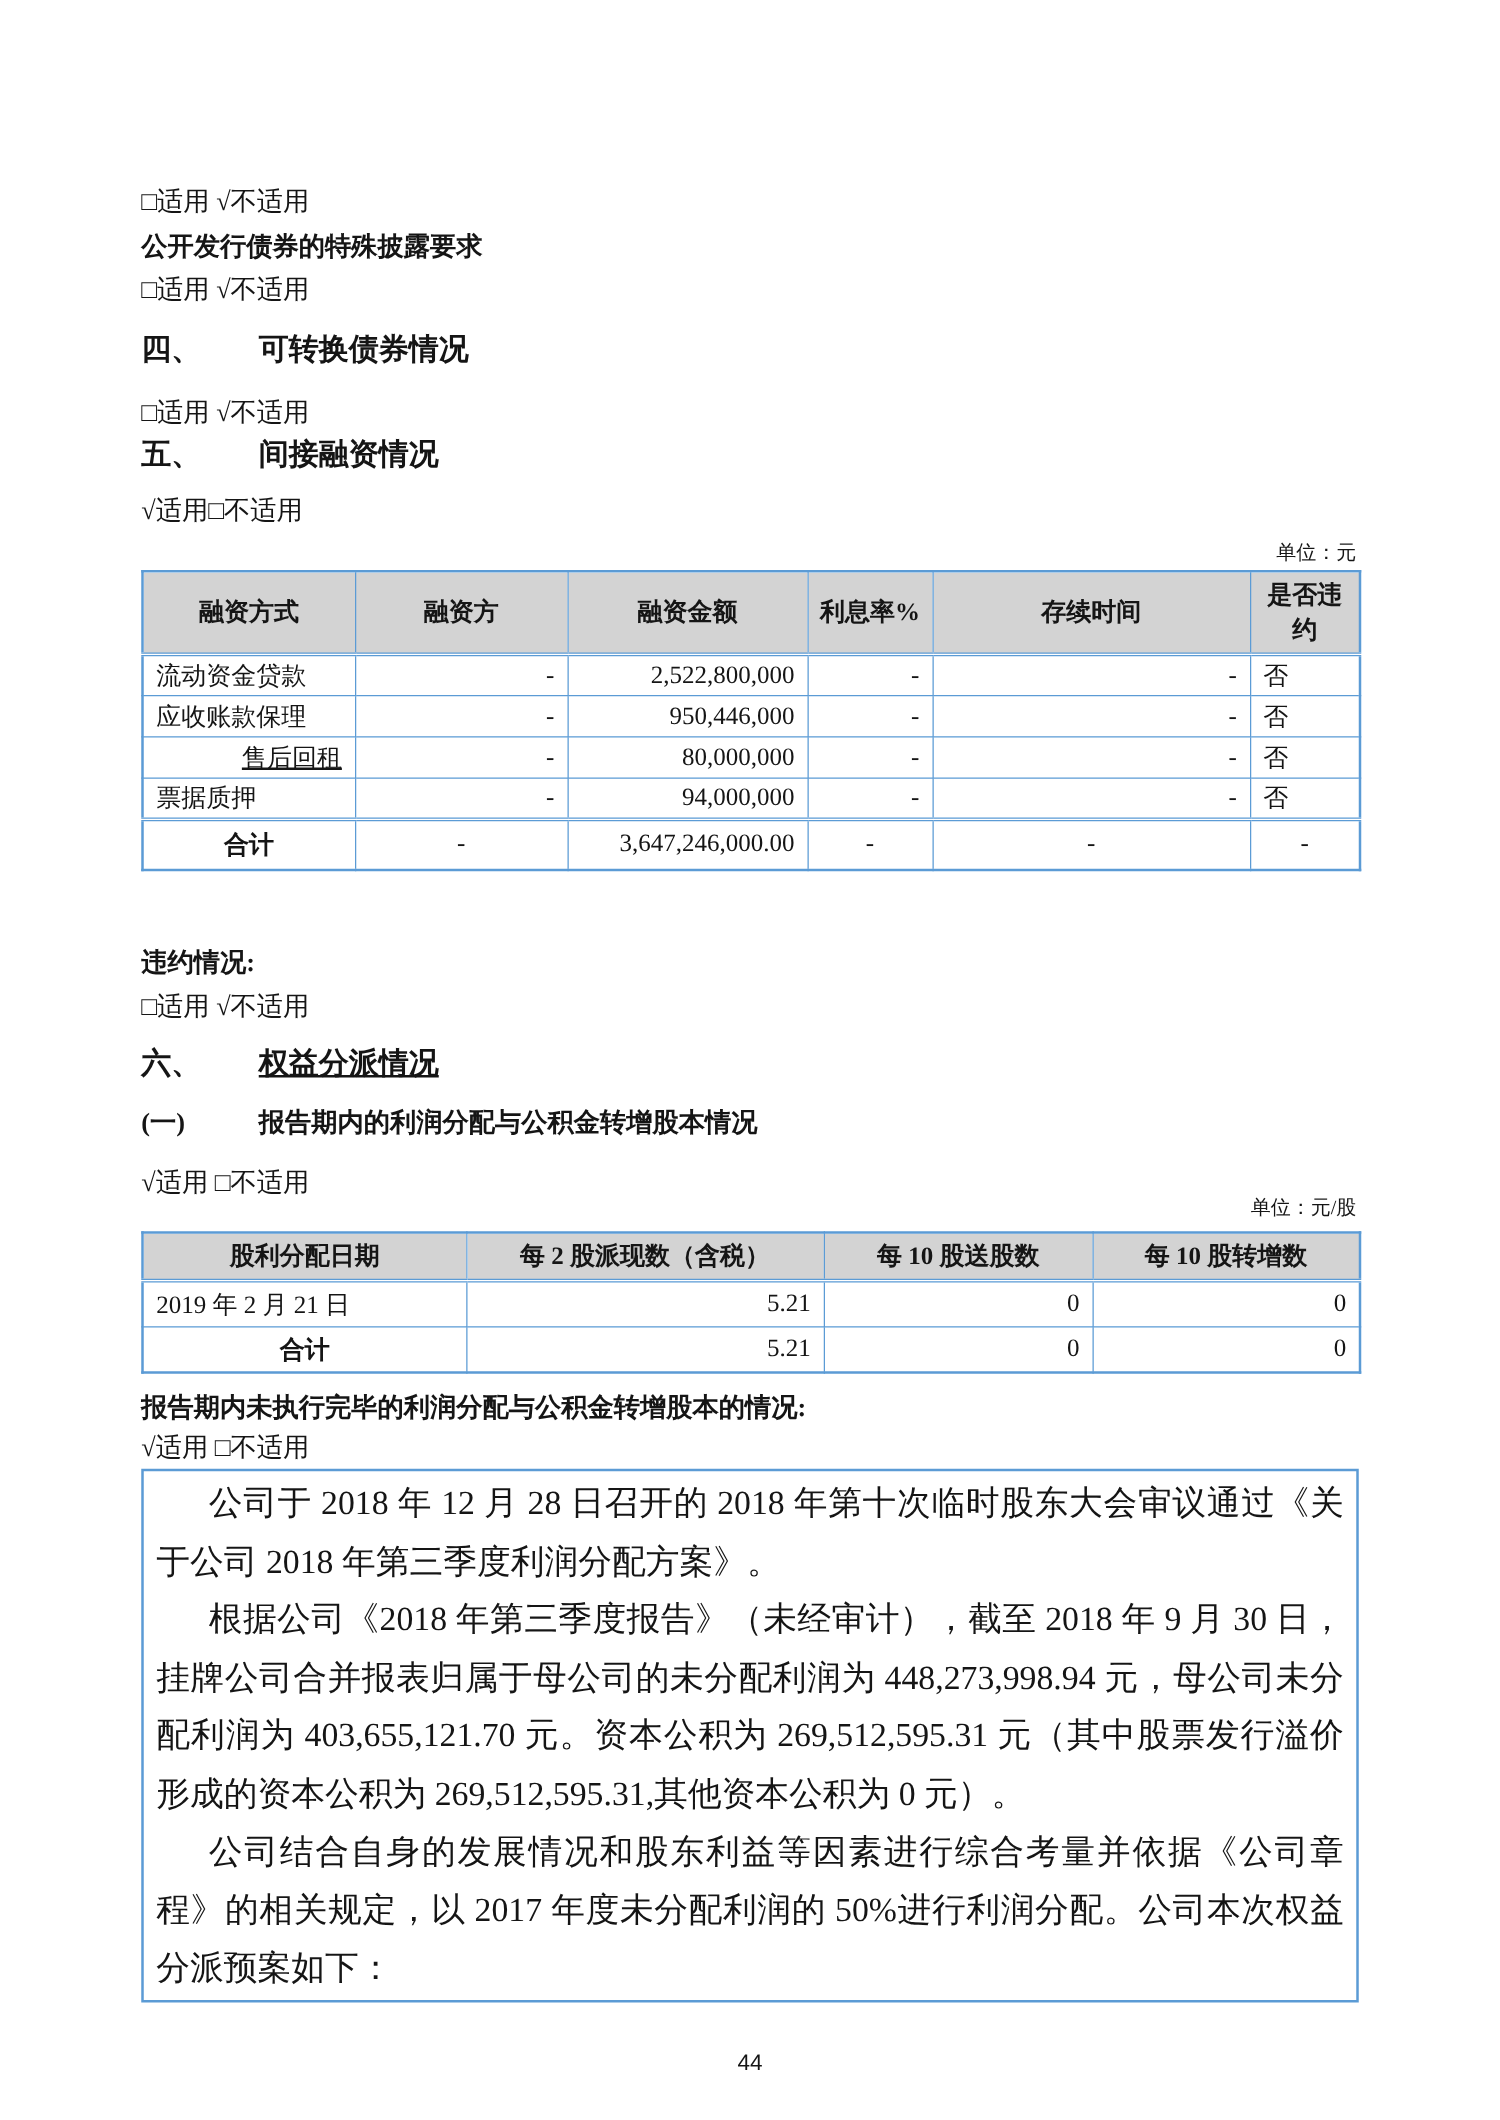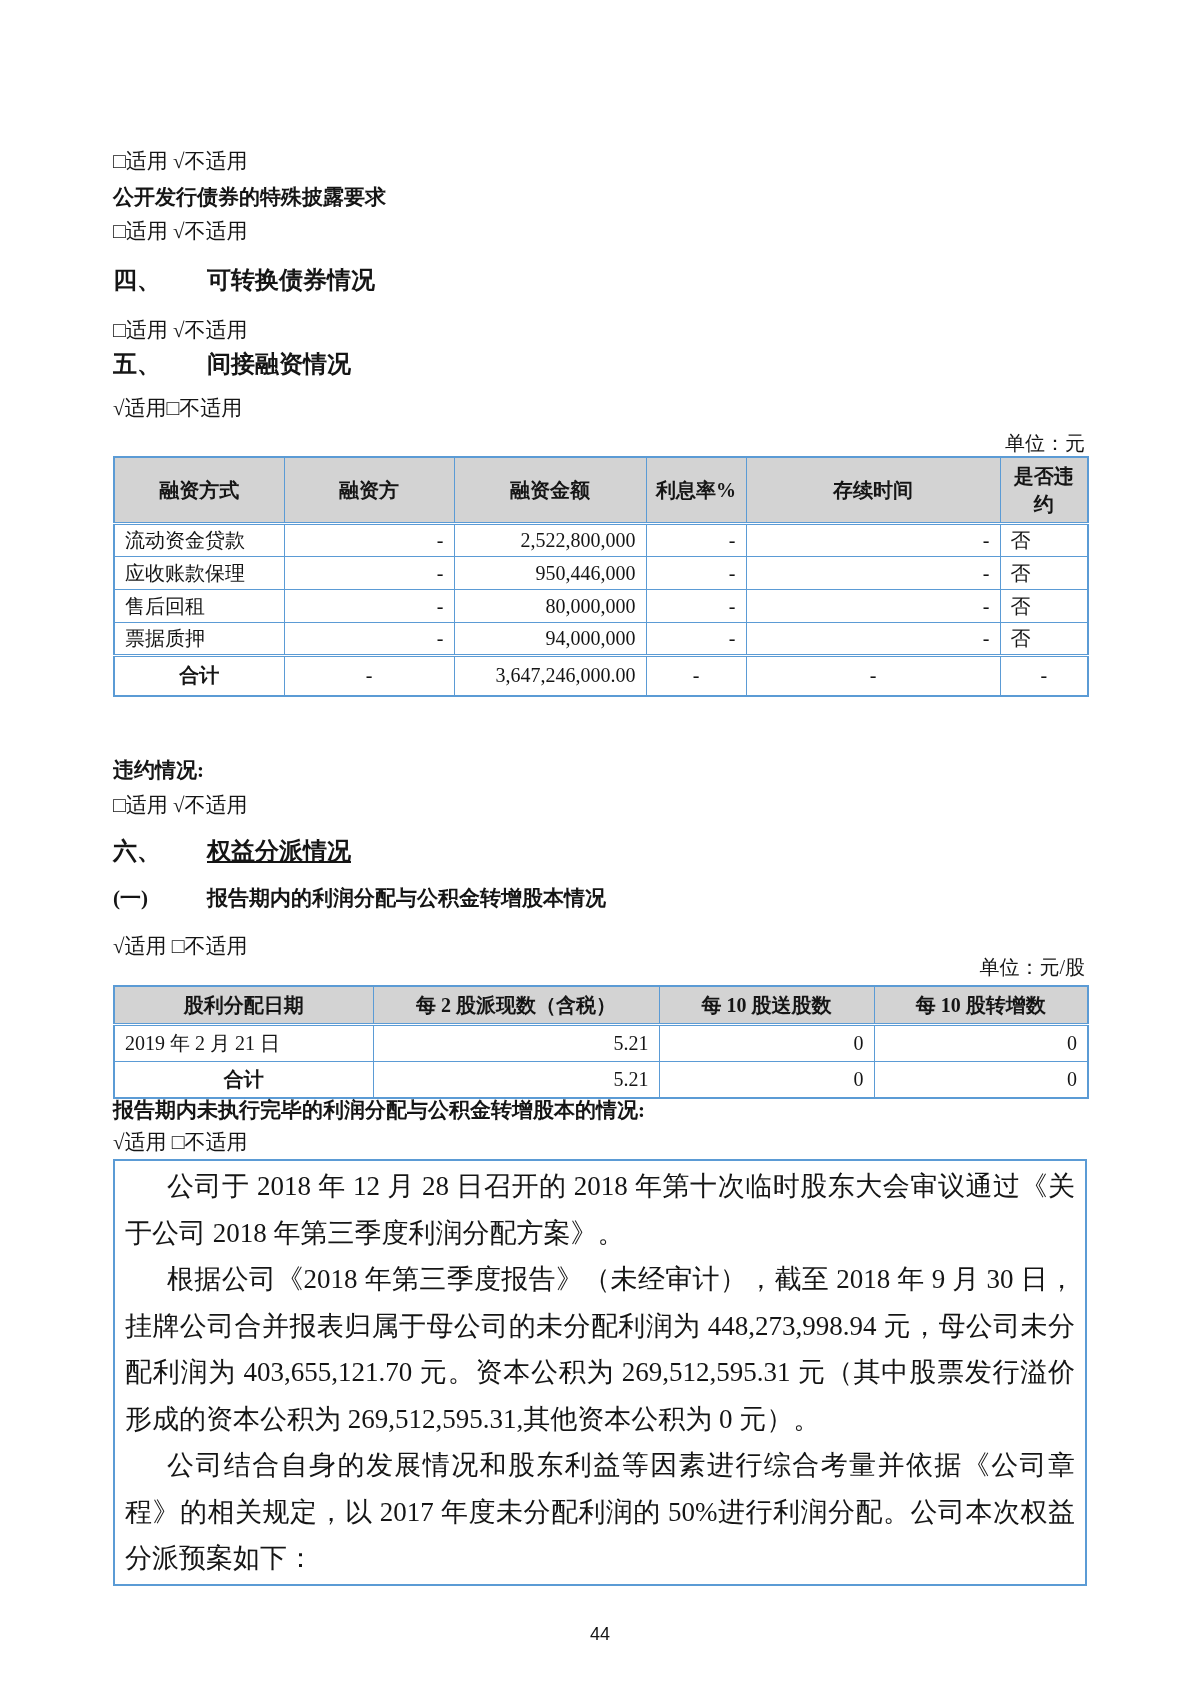--- a/index.html
+++ b/index.html
@@ -40,21 +40,21 @@
     line-height:26px;
     font-weight:bold;
     margin-top:25px;
   }
   .h1 .h-num{display:inline-block;width:94px;}
   .h4{margin-top:25px;}
   .app3{margin-top:26px;}
   .h5{margin-top:10px;}
   .app4{margin-top:20px;}
   .unit-label{
-    font-size:20px;
+    font-size:16px;
     line-height:20px;
     text-align:right;
     padding-right:2px;
   }
   .unit1{margin-top:14px;}
   table{
     border-collapse:collapse;
     table-layout:fixed;
     width:974px;
     border:2px solid var(--blue);
@@ -88,21 +88,21 @@
   .h6{margin-top:22px;text-decoration:underline;}
   .h2{
     font-size:21px;
     line-height:22px;
     font-weight:bold;
     margin-top:23px;
   }
   .h2 .h-num{display:inline-block;width:94px;font-weight:bold;}
   .app6{margin-top:26px;}
   .unit2{}
-  .bold-note{}
+  .bold-note{margin-top:16px;}
   .app7{margin-top:10px;}
   .note-box{
     margin-top:6px;
     border:2px solid var(--blue);
     padding:2px 10px;
     min-height:326px;
   }
   .note-box p{
     margin:0;
     font-size:27px;
@@ -170,21 +170,21 @@
           </tr>
           <tr>
             <td style="text-align: left;">应收账款保理</td>
             <td style="text-align: right;">-</td>
             <td style="text-align: right;">950,446,000</td>
             <td style="text-align: right;">-</td>
             <td style="text-align: right;">-</td>
             <td style="text-align: left;">否</td>
           </tr>
           <tr>
-            <td style="text-align: left;">售后回租</td>
+            <td style="text-align: right; text-decoration: underline;">售后回租</td>
             <td style="text-align: right;">-</td>
             <td style="text-align: right;">80,000,000</td>
             <td style="text-align: right;">-</td>
             <td style="text-align: right;">-</td>
             <td style="text-align: left;">否</td>
           </tr>
           <tr>
             <td style="text-align: left;">票据质押</td>
             <td style="text-align: right;">-</td>
             <td style="text-align: right;">94,000,000</td>

